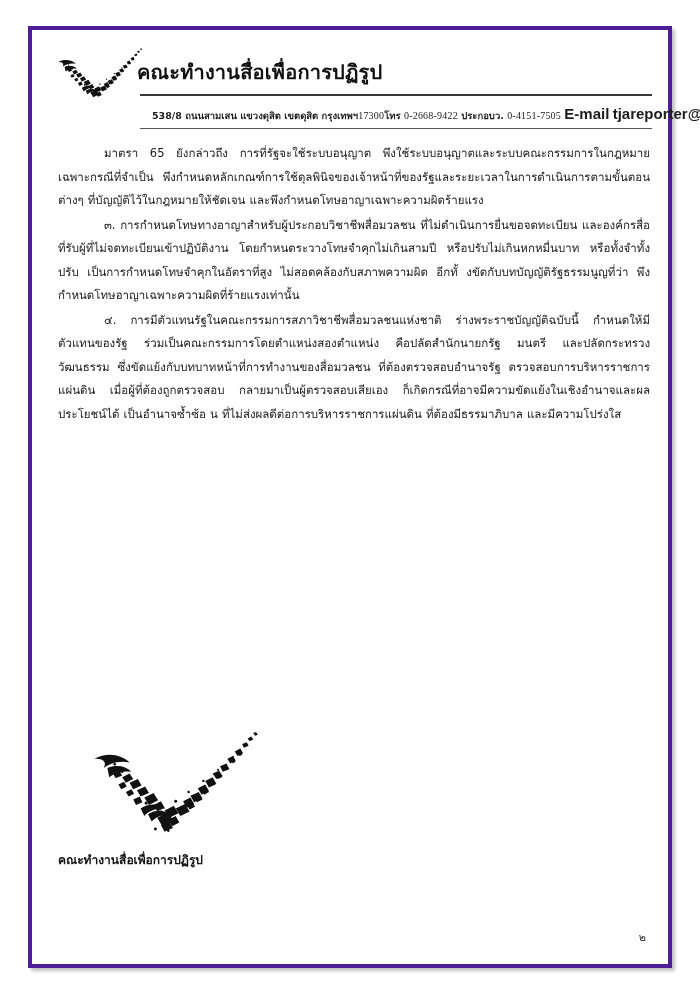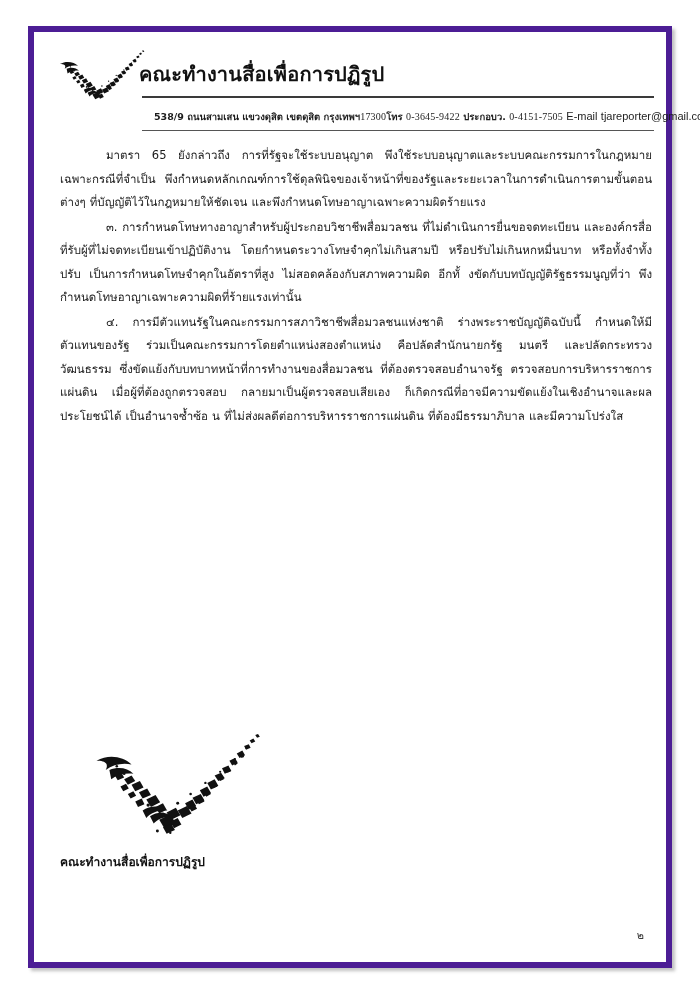--- a/index.html
+++ b/index.html
@@ -23,21 +23,21 @@
     height: 990px;
     background: #ffffff;
   }
   .page-sheet {
     position: absolute;
     left: 28px;
     top: 26px;
     width: 644px;
     height: 942px;
     background: #ffffff;
-    border: 6px solid #4c1d95;
+    border: 4px solid #4c1d95;
     box-sizing: border-box;
     box-shadow: 3px 3px 3px rgba(120,120,120,0.45);
   }
 
   
   .letterhead {
     position: relative;
     height: 112px;
   }
   .logo-top {
@@ -89,22 +89,22 @@
     line-height: 20px;
   }
   .address-line .latin {
     font-family: "Liberation Serif", "DejaVu Serif", serif;
     font-weight: normal;
     font-size: 10px;
     letter-spacing: 0.2px;
   }
   .address-line .email {
     font-family: "Liberation Sans", "DejaVu Sans", sans-serif;
-    font-weight: normal;
-    font-size: 11px;
+    font-weight: bold;
+    font-size: 15px;
   }
 
   
   .body-col {
     position: absolute;
     left: 26px;
     top: 112px;
     width: 592px;
   }
   .para {
@@ -211,22 +211,22 @@
             <circle cx="38" cy="48" r="1.4"></circle>
           </g>
         </svg>
       </div>
 
       <div class="org-title">คณะทำงานสื่อเพื่อการปฏิรูป</div>
 
       <div class="rule-top"></div>
 
       <div class="address-line">
-        <span>538/9 ถนนสามเสน แขวงดุสิต เขตดุสิต กรุงเทพฯ</span><span class="latin">17300</span><span>โทร</span>
-        <span class="latin">0-3645-9422</span>
+        <span>538/8 ถนนสามเสน แขวงดุสิต เขตดุสิต กรุงเทพฯ</span><span class="latin">17300</span><span>โทร</span>
+        <span class="latin">0-2668-9422</span>
         <span>ประกอบว.</span>
         <span class="latin">0-4151-7505</span>
         <span class="email">E-mail</span>
         <span class="email">tjareporter@gmail.com</span>
       </div>
 
       <div class="rule-bottom"></div>
     </div>
 
     <div class="body-col">

